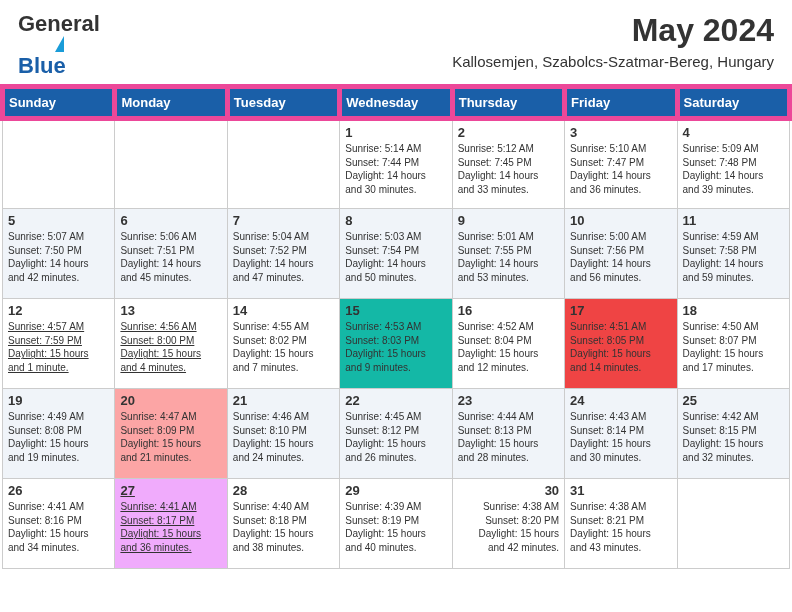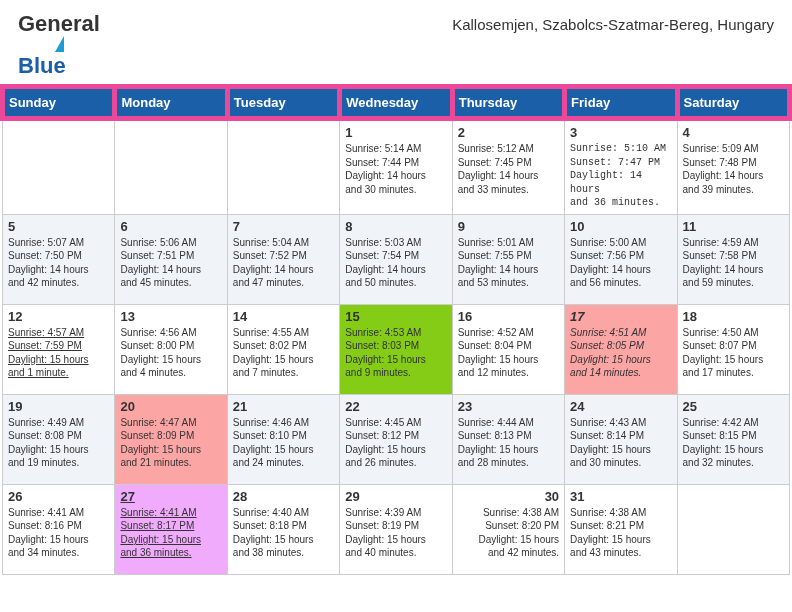--- a/index.html
+++ b/index.html
@@ -82,20 +82,21 @@
 
 <div class="header">
   <div class="logo">
     <div style="display:flex;align-items:center;flex-direction:column;">
       <span class="logo-text logo-general">General</span>
       <span style="display:inline-block;width:0;height:0;border-left:9px solid transparent;border-right:0px solid transparent;border-bottom:16px solid #1a9cd8;margin-left:1px;margin-bottom:2px;"></span>
     </div>
     <span class="logo-text logo-blue">Blue</span>
   </div>
   <div class="title-block">
+    <div class="month-title">May 2024</div>
     <div class="location-title">Kallosemjen, Szabolcs-Szatmar-Bereg, Hungary</div>
   </div>
 </div>
 
 <table class="calendar-table">
   <thead>
     <tr>
     <th>Sunday</th>
         <th>Monday</th>
         <th>Tuesday</th>
@@ -119,21 +120,21 @@
         </td>
         <td style="background-color: rgb(255, 255, 255);">
           <span class="day-num">2</span>
           <div class="cell-text" style="white-space: pre-line;">Sunrise: 5:12 AM
 Sunset: 7:45 PM
 Daylight: 14 hours
 and 33 minutes.</div>
         </td>
         <td style="background-color: rgb(255, 255, 255);">
           <span class="day-num">3</span>
-          <div class="cell-text" style="white-space: pre-line; font-family: Liberation Mono, monospace;">Sunrise: 5:10 AM
+          <div class="cell-text" style="white-space: pre-line;">Sunrise: 5:10 AM
 Sunset: 7:47 PM
 Daylight: 14 hours
 and 36 minutes.</div>
         </td>
         <td style="background-color: rgb(255, 255, 255);">
           <span class="day-num">4</span>
           <div class="cell-text" style="white-space: pre-line;">Sunrise: 5:09 AM
 Sunset: 7:48 PM
 Daylight: 14 hours
 and 39 minutes.</div>
@@ -193,47 +194,47 @@
       <tr>
         <td style="background-color: rgb(255, 255, 255);">
           <span class="day-num">12</span>
           <div class="cell-text" style="white-space: pre-line; text-decoration: underline;">Sunrise: 4:57 AM
 Sunset: 7:59 PM
 Daylight: 15 hours
 and 1 minute.</div>
         </td>
         <td style="background-color: rgb(255, 255, 255);">
           <span class="day-num">13</span>
-          <div class="cell-text" style="white-space: pre-line;">Sunrise: 4:56 AM
+          <div class="cell-text" style="white-space: pre-line; text-decoration: underline;">Sunrise: 4:56 AM
 Sunset: 8:00 PM
 Daylight: 15 hours
 and 4 minutes.</div>
         </td>
         <td style="background-color: rgb(255, 255, 255);">
           <span class="day-num">14</span>
           <div class="cell-text" style="white-space: pre-line;">Sunrise: 4:55 AM
 Sunset: 8:02 PM
 Daylight: 15 hours
 and 7 minutes.</div>
         </td>
-        <td style="background-color: #84cc16;">
+        <td style="background-color: #14b8a6;">
           <span class="day-num">15</span>
           <div class="cell-text" style="white-space: pre-line;">Sunrise: 4:53 AM
 Sunset: 8:03 PM
 Daylight: 15 hours
 and 9 minutes.</div>
         </td>
         <td style="background-color: rgb(255, 255, 255);">
           <span class="day-num">16</span>
           <div class="cell-text" style="white-space: pre-line;">Sunrise: 4:52 AM
 Sunset: 8:04 PM
 Daylight: 15 hours
 and 12 minutes.</div>
         </td>
-        <td style="background-color: #fca5a5; font-style: italic;">
+        <td style="background-color: #ef4444;">
           <span class="day-num">17</span>
           <div class="cell-text" style="white-space: pre-line;">Sunrise: 4:51 AM
 Sunset: 8:05 PM
 Daylight: 15 hours
 and 14 minutes.</div>
         </td>
         <td style="background-color: rgb(255, 255, 255);">
           <span class="day-num">18</span>
           <div class="cell-text" style="white-space: pre-line;">Sunrise: 4:50 AM
 Sunset: 8:07 PM

